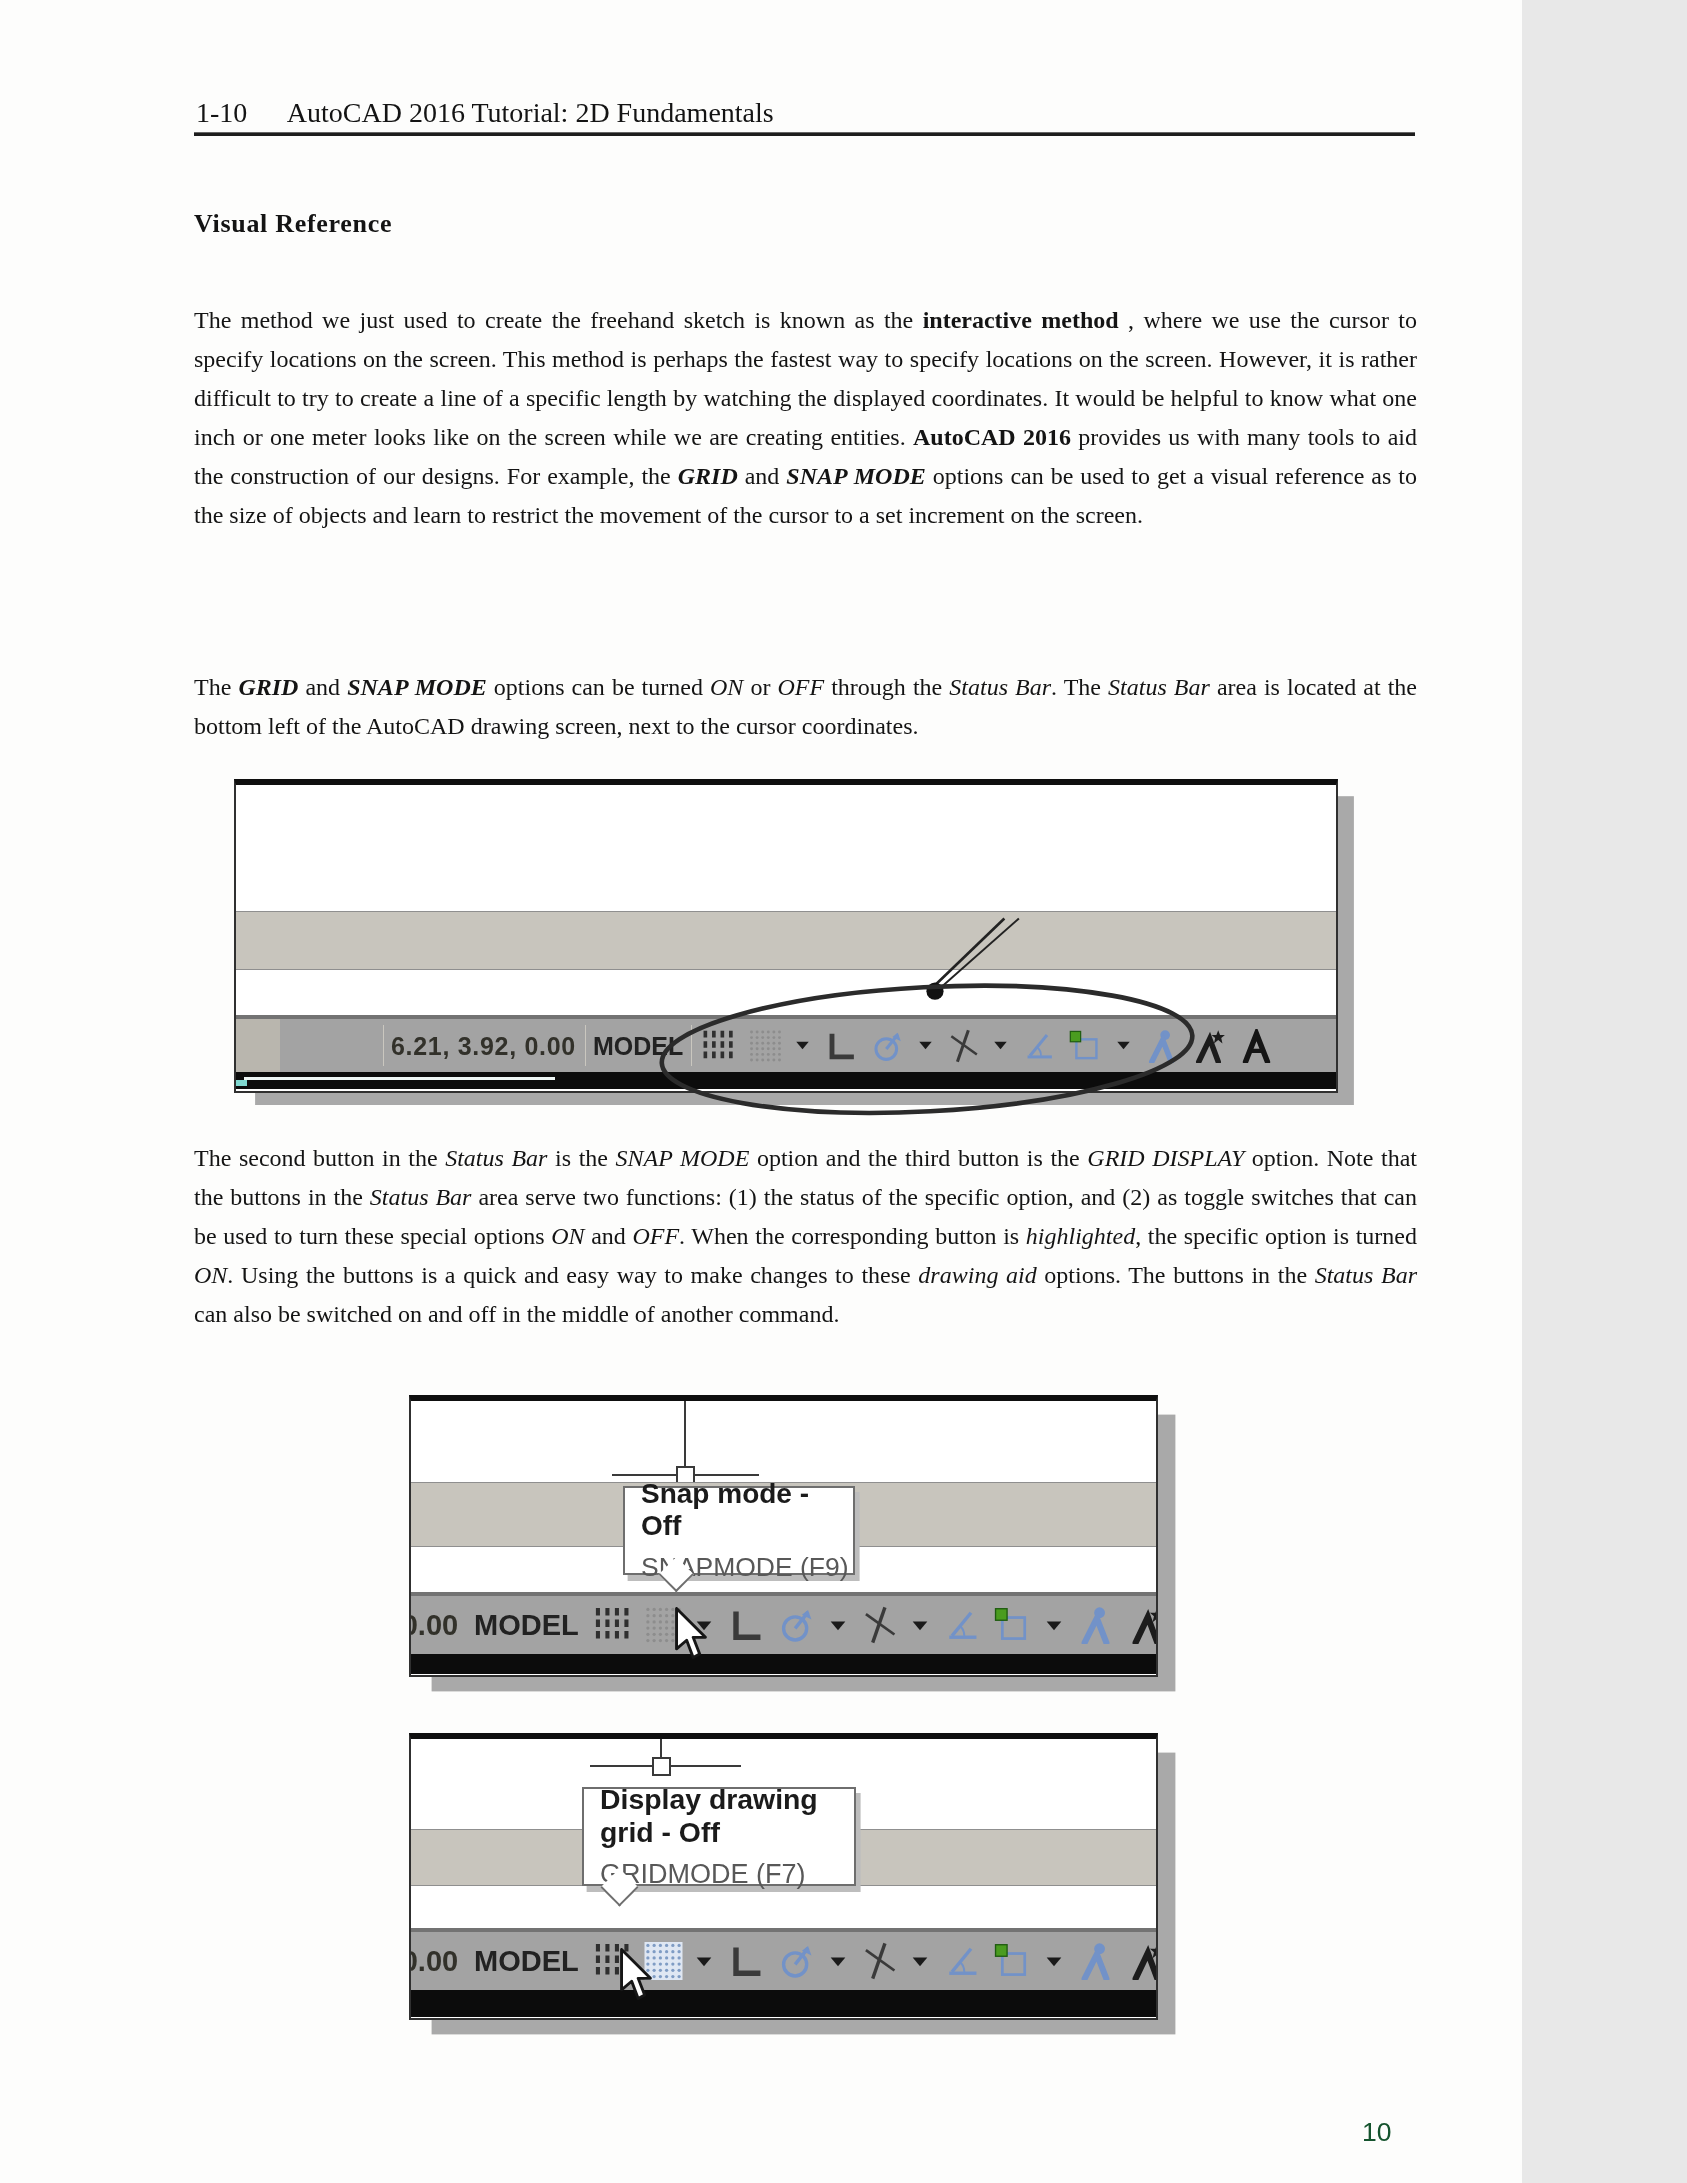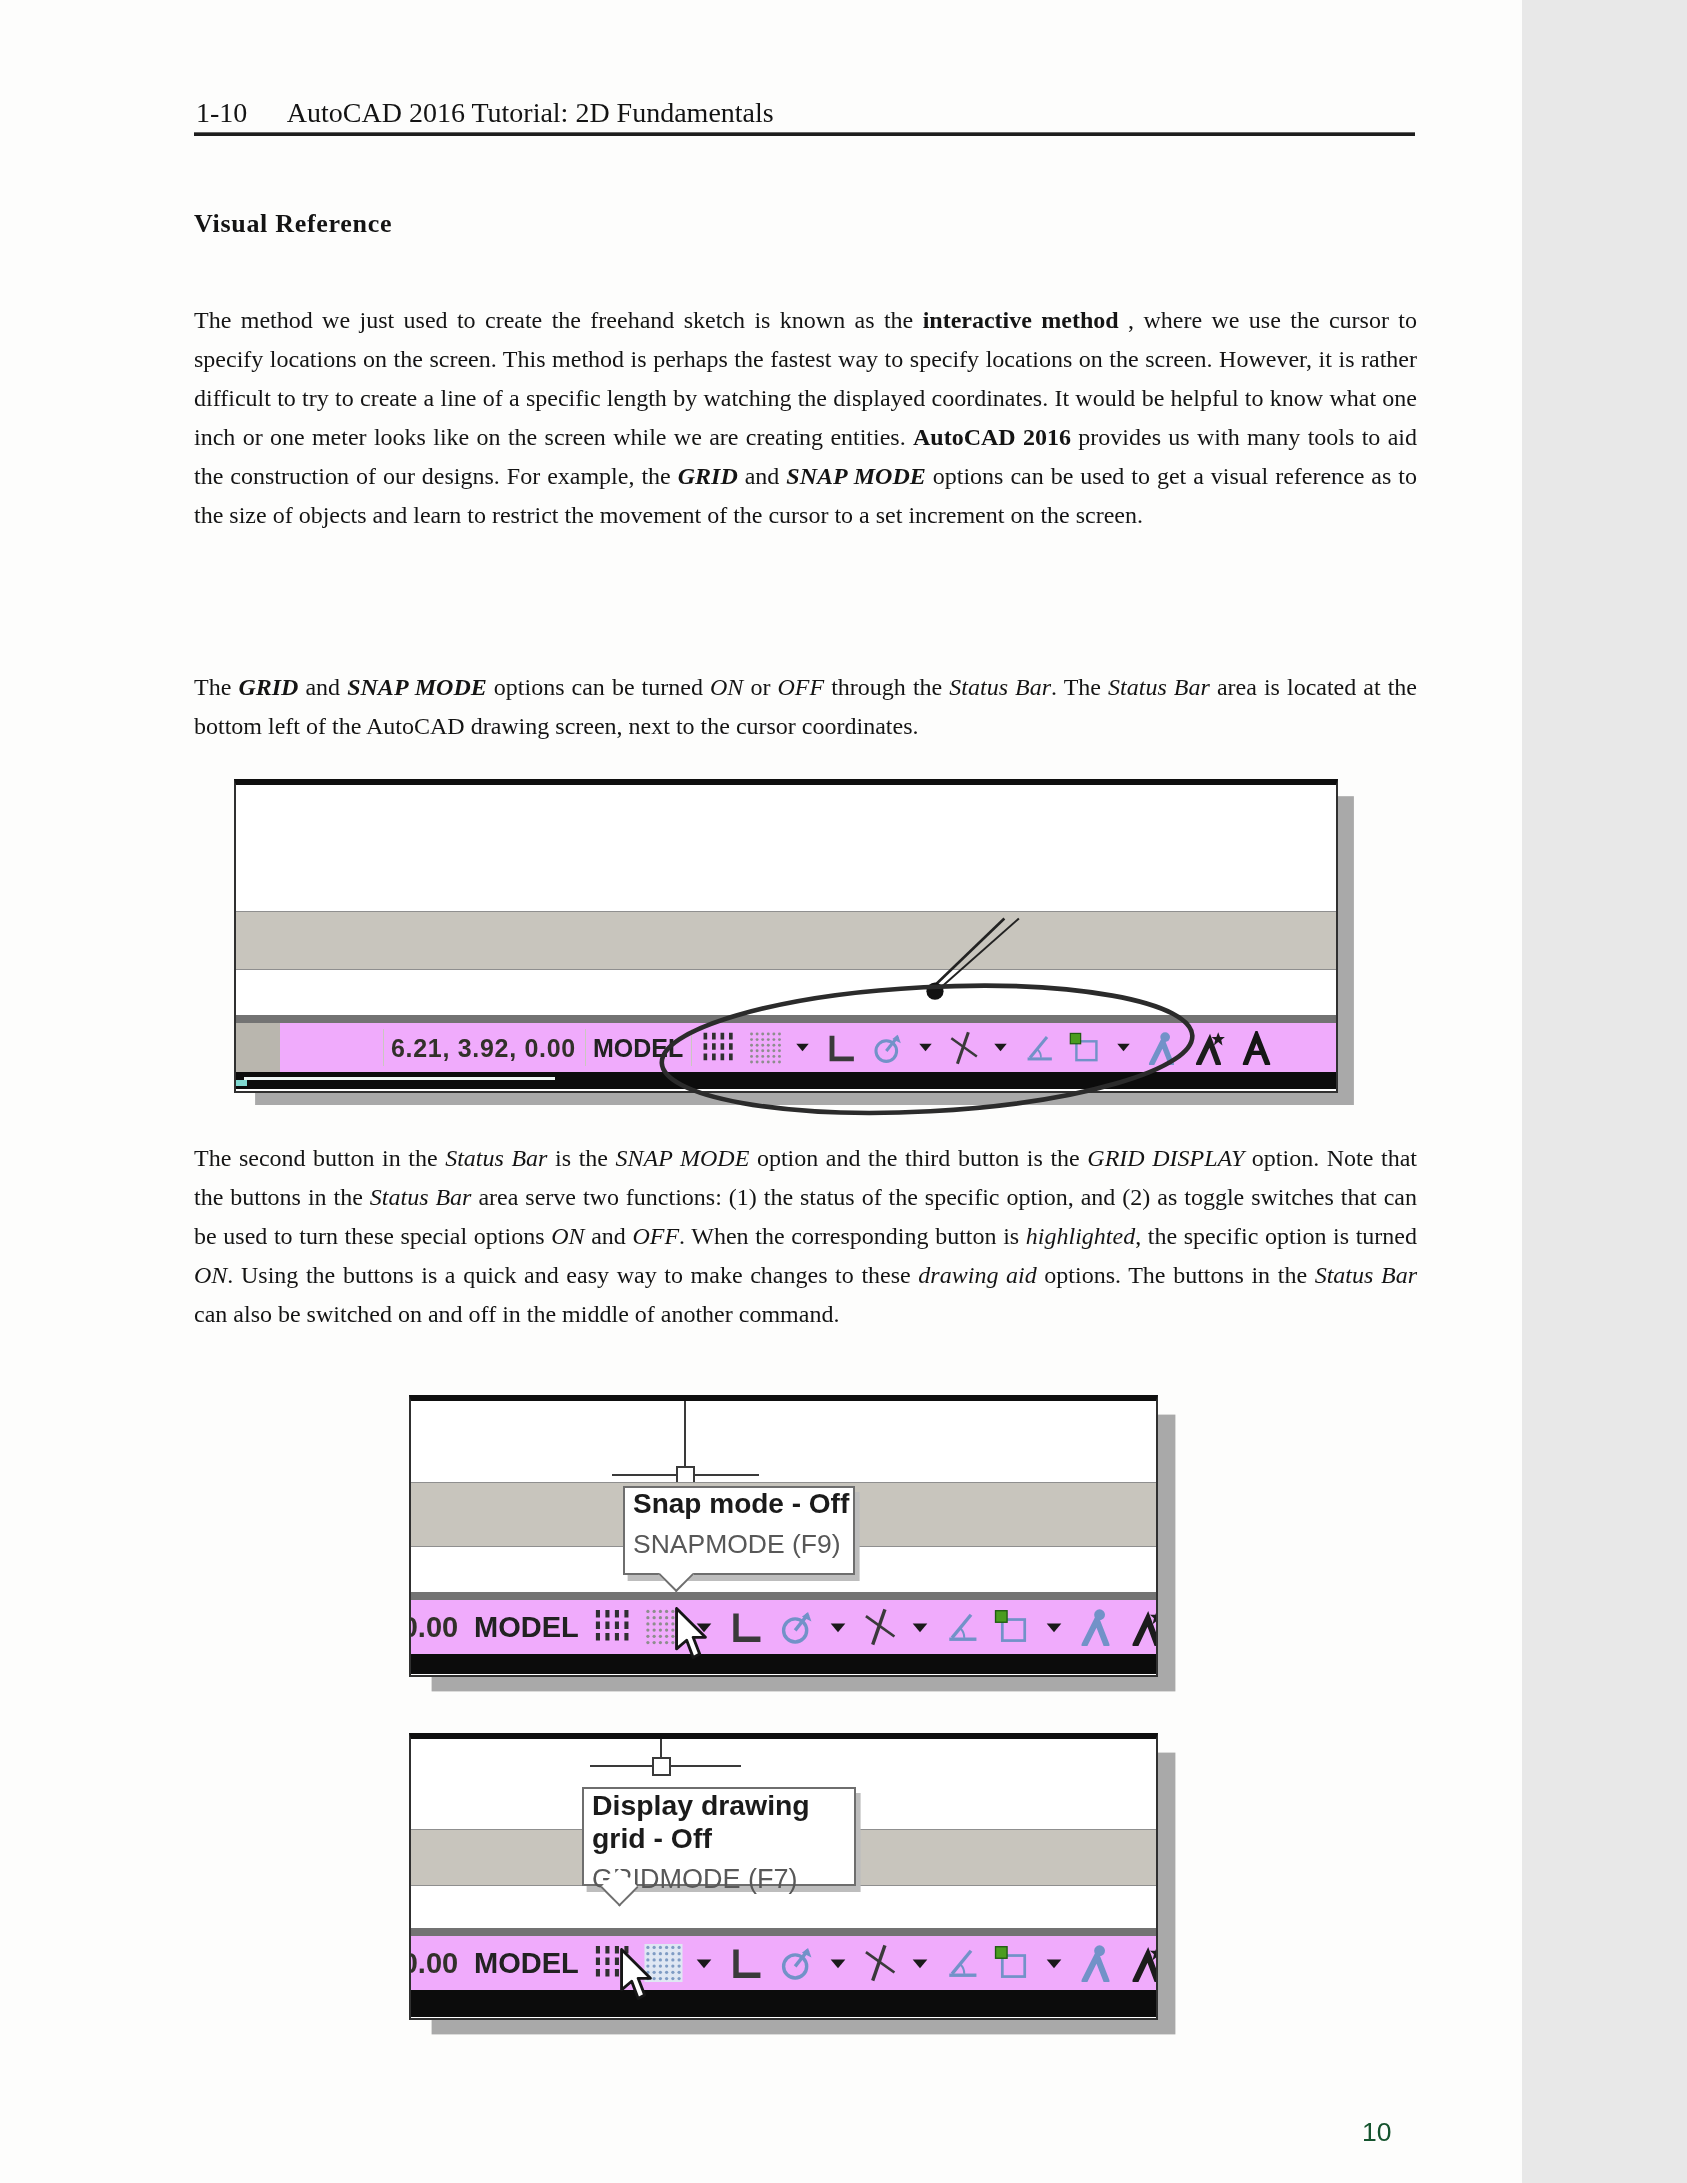--- a/index.html
+++ b/index.html
@@ -17,21 +17,21 @@
   .para{position:absolute;left:194px;width:1223px;font-size:24px;line-height:39px;
         text-align:justify;hyphens:none;}
   #p1{top:277px}#p2{top:644px}#p3{top:1115px}
   .b{font-weight:bold}.i{font-style:italic}
 
   
   .fig{position:absolute;background:#fff;border:2.6px solid #303030;border-top:6.6px solid #0f0f0f;
        box-sizing:border-box;}
   .band{position:absolute;left:0;width:100%;background:#c8c5bd;
         border-top:1.3px solid #8f8f8f;border-bottom:1.3px solid #8f8f8f;box-sizing:border-box;}
-  .sbar{position:absolute;left:0;width:100%;background:#f0abfc;border-top:8px solid #737373;
+  .sbar{position:absolute;left:0;width:100%;background:#a3a3a3;border-top:4px solid #737373;
         box-sizing:border-box;overflow:hidden;}
   .blackbar{position:absolute;left:0;width:100%;background:#0c0c0c;}
   .sb-text{position:absolute;top:50%;transform:translateY(-50%);
         font-family:"Liberation Sans",sans-serif;font-weight:700;color:#32312a;white-space:nowrap;}
   .strip{position:absolute;top:0;height:100%;display:flex;align-items:center;}
   .sb-icon{display:inline-block;}
   .sb-icon svg{width:100%;height:100%;display:block;}
   .vsep{position:absolute;top:12%;height:76%;width:1.3px;background:#cac7bf;}
 
   
@@ -69,21 +69,21 @@
   #fig1 .model{left:357px;font-size:25px;color:#222;}
 
   
   .xh-v{position:absolute;width:2px;background:#3a3a3a;}
   .xh-h{position:absolute;height:2px;background:#3a3a3a;}
   .xh-box{position:absolute;width:14.6px;height:14.6px;border:2px solid #3a3a3a;background:#fff;}
 
   
   .tip{position:absolute;background:#fff;border:2px solid #6e6e6e;box-shadow:4.6px 6px 0 #bdbdbd;
        font-family:"Liberation Sans",sans-serif;display:flex;flex-direction:column;
-       justify-content:flex-start;gap:9.3px;padding-left:8px;box-sizing:border-box;z-index:7;}
+       justify-content:center;gap:9.3px;padding-left:16px;box-sizing:border-box;z-index:7;}
   .tip .l1{font-weight:700;color:#1b1b1b;}
   .tip .l2{color:#585858;}
   .tail{position:absolute;background:#fff;border-right:2px solid #6e6e6e;
         border-bottom:2px solid #6e6e6e;transform:rotate(45deg);z-index:8;}
 
   .mcursor{position:absolute;width:34px;height:52px;z-index:10;}
   .mcursor svg{width:100%;height:100%;}
 
   .pagenum{position:absolute;left:1362px;top:2117px;font-family:"Liberation Sans",sans-serif;
         font-size:26.5px;color:#14532d;}

